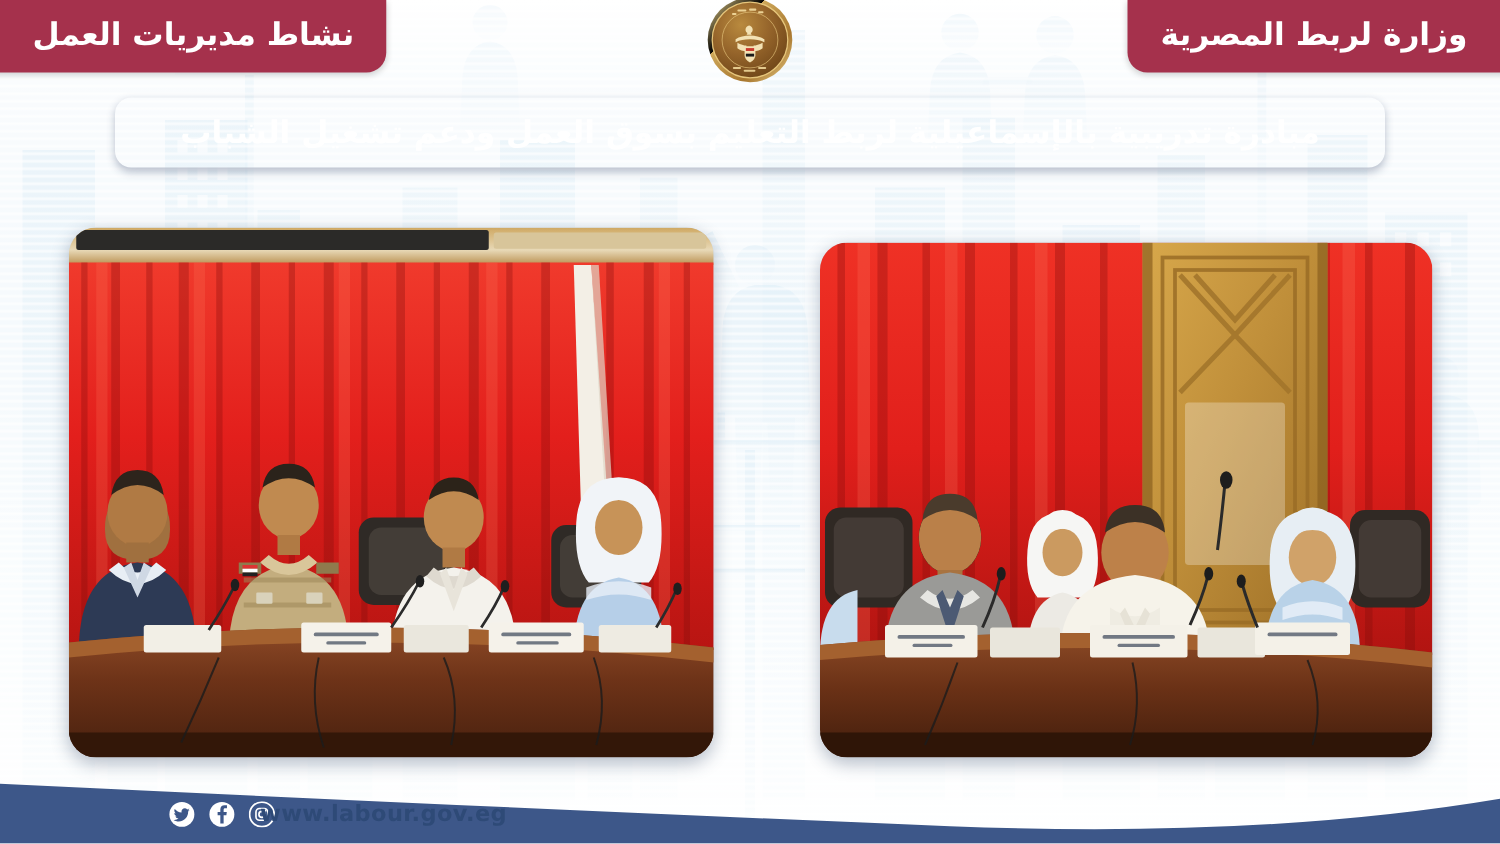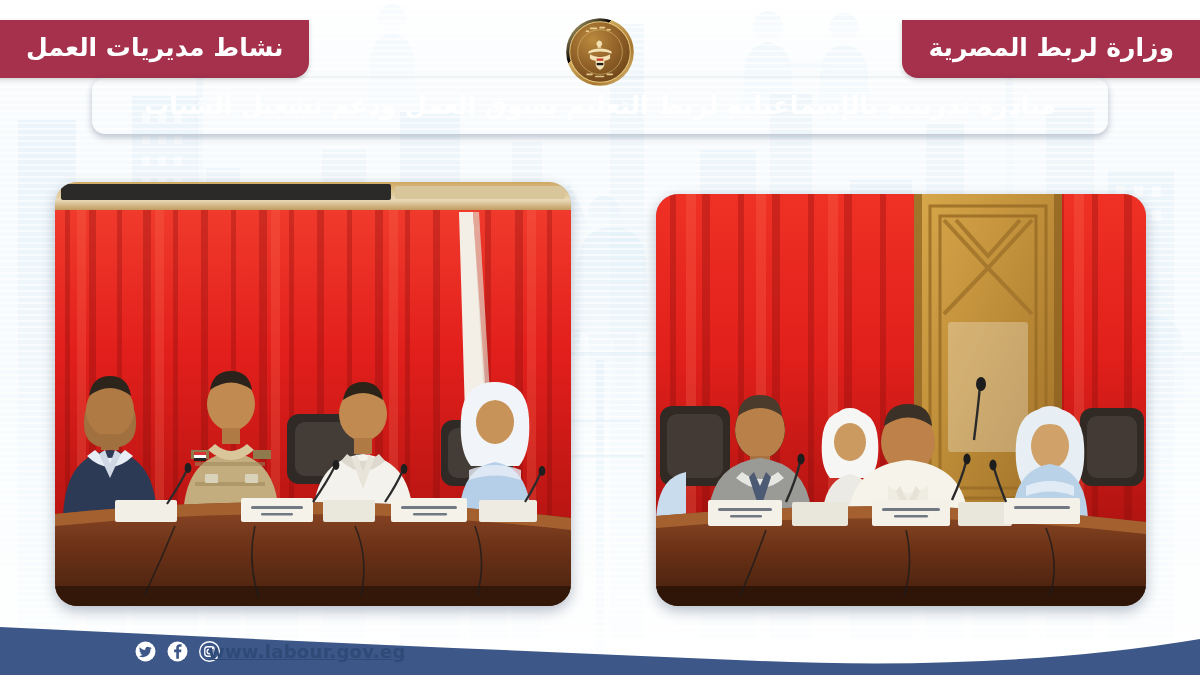--- a/index.html
+++ b/index.html
@@ -22,21 +22,20 @@
     position:absolute; inset:0;
     background:
       linear-gradient(180deg,#ffffff 0%,#f4f9fc 12%,#eef6fb 40%,#f6fbfd 70%,#ffffff 100%);
   }
   .bg-svg { position:absolute; inset:0; }
 
   
   .hdr-band {
     position:absolute; left:0; top:0; width:1200px; height:62px;
     background:transparent;
-    margin-top:20px;
   }
   .hdr-tab {
     position:absolute; top:0; height:58px;
     background:#a5314c;
     display:flex; align-items:center;
     color:#ffffff;
     font-weight:bold;
     font-size:25px;
     letter-spacing:0px;
     box-shadow:0 2px 5px rgba(0,0,0,0.18);
@@ -104,21 +103,20 @@
   .social {
     position:absolute; right:980px; bottom:13px;
     display:flex; gap:11px; align-items:center;
   }
   .social .ic { width:21px; height:21px; display:block; }
   .site-url {
     position:absolute; left:208px; bottom:13px;
     color:#2e4a77; font-weight:bold; font-size:18px;
     direction:ltr;
     letter-spacing:0.3px;
-    text-decoration:underline;
   }
 </style>
 </head>
 <body>
 
 <div id="stage">
 
   <div class="bg-base"></div>
 
   <svg class="bg-svg" viewBox="0 0 1200 675" preserveAspectRatio="none">

